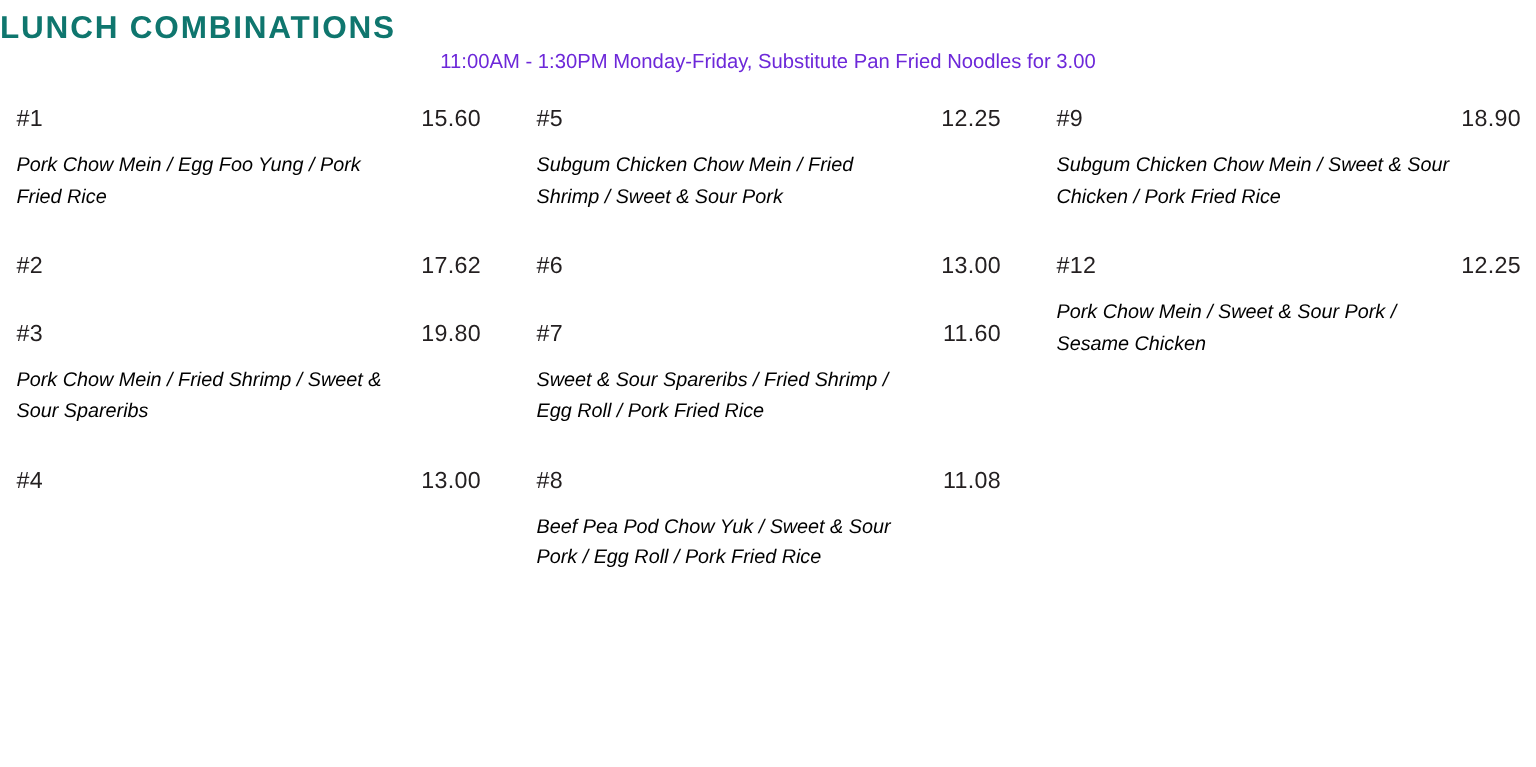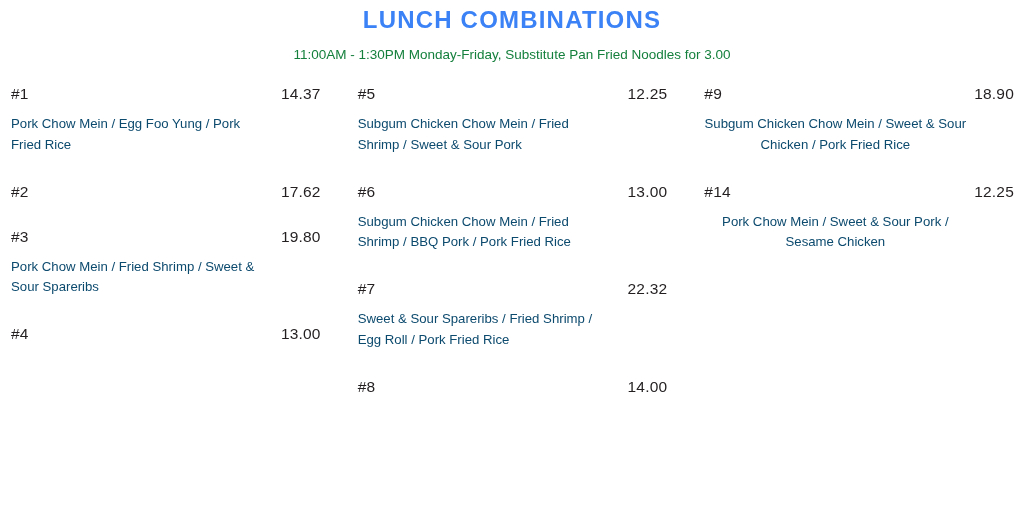--- a/index.html
+++ b/index.html
@@ -14,33 +14,32 @@
     color: #231f20;
     overflow: hidden;
   }
   .page {
     width: 1024px;
     height: 511px;
     position: relative;
     box-sizing: border-box;
   }
   .title {
-    text-align: center;
-    font-size: 24px;
+    font-size: 21px;
     font-weight: bold;
     letter-spacing: 1.2px;
-    color: #3b82f6;
+    color: #0f766e;
     margin: 6px 0 0 0;
     line-height: 1.2;
   }
   .subtitle {
     text-align: center;
     font-size: 13.5px;
-    color: #15803d;
-    margin-top: 12px;
+    color: #6d28d9;
+    margin-top: 2px;
     font-weight: normal;
   }
   .columns {
     display: flex;
     flex-direction: row;
     margin-top: 23px;
     padding: 0 10px 0 11px;
     box-sizing: border-box;
     gap: 37px;
   }
@@ -62,41 +61,42 @@
   .item-num {
     font-weight: normal;
   }
   .item-price {
     font-weight: normal;
   }
   .item-desc {
     margin-top: 11px;
     font-size: 13.2px;
     line-height: 1.58;
-    color: #0c4a6e;
+    color: #000000;
     max-width: 255px;
+    font-style: italic;
   }
   .col-2 .item-desc { max-width: 240px; }
-  .col-3 .item-desc { max-width: 262px; text-align: center; }
+  .col-3 .item-desc { max-width: 262px; }
 </style>
 </head>
 <body>
 
 <div class="page">
 
   <h1 class="title">LUNCH COMBINATIONS</h1>
   <div class="subtitle">11:00AM - 1:30PM Monday-Friday, Substitute Pan Fried Noodles for 3.00</div>
 
   <div class="columns">
 
     <div class="column col-1">
       <div class="item">
         <div class="item-head">
           <span class="item-num">#1</span>
-          <span class="item-price">14.37</span>
+          <span class="item-price">15.60</span>
         </div>
         <div class="item-desc">Pork Chow Mein / Egg Foo Yung / Pork Fried Rice</div>
       </div>
       <div class="item">
         <div class="item-head">
           <span class="item-num">#2</span>
           <span class="item-price">17.62</span>
         </div>
       </div>
       <div class="item">
@@ -120,48 +120,48 @@
           <span class="item-num">#5</span>
           <span class="item-price">12.25</span>
         </div>
         <div class="item-desc">Subgum Chicken Chow Mein / Fried Shrimp / Sweet &amp; Sour Pork</div>
       </div>
       <div class="item">
         <div class="item-head">
           <span class="item-num">#6</span>
           <span class="item-price">13.00</span>
         </div>
-        <div class="item-desc">Subgum Chicken Chow Mein / Fried Shrimp / BBQ Pork / Pork Fried Rice</div>
       </div>
       <div class="item">
         <div class="item-head">
           <span class="item-num">#7</span>
-          <span class="item-price">22.32</span>
+          <span class="item-price">11.60</span>
         </div>
         <div class="item-desc">Sweet &amp; Sour Spareribs / Fried Shrimp / Egg Roll / Pork Fried Rice</div>
       </div>
       <div class="item">
         <div class="item-head">
           <span class="item-num">#8</span>
-          <span class="item-price">14.00</span>
+          <span class="item-price">11.08</span>
         </div>
+        <div class="item-desc">Beef Pea Pod Chow Yuk / Sweet &amp; Sour Pork / Egg Roll / Pork Fried Rice</div>
       </div>
     </div>
 
     <div class="column col-3">
       <div class="item">
         <div class="item-head">
           <span class="item-num">#9</span>
           <span class="item-price">18.90</span>
         </div>
         <div class="item-desc">Subgum Chicken Chow Mein / Sweet &amp; Sour Chicken / Pork Fried Rice</div>
       </div>
       <div class="item">
         <div class="item-head">
-          <span class="item-num">#14</span>
+          <span class="item-num">#12</span>
           <span class="item-price">12.25</span>
         </div>
         <div class="item-desc">Pork Chow Mein / Sweet &amp; Sour Pork / Sesame Chicken</div>
       </div>
     </div>
 
   </div>
 </div>
 
 </body></html>

